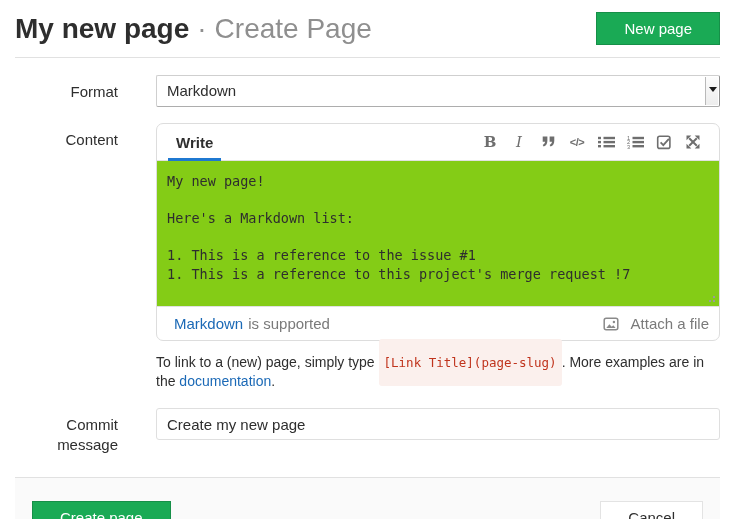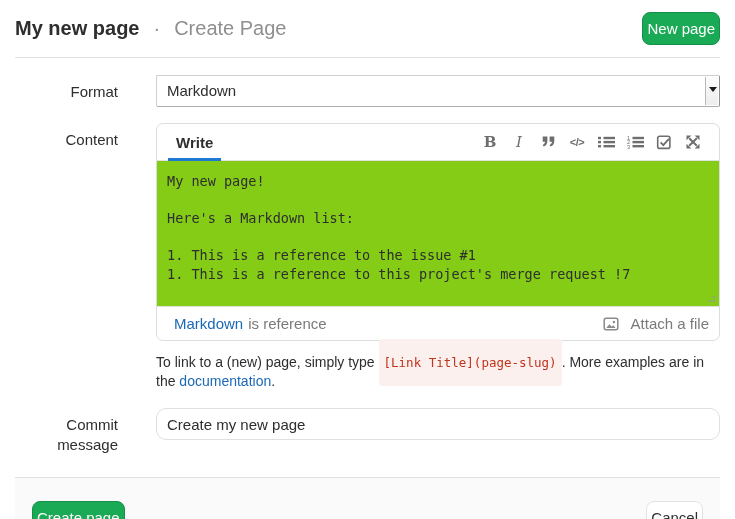--- a/index.html
+++ b/index.html
@@ -13,32 +13,32 @@
   .page { padding: 0 15px; }
 
   
   .page-header {
     height: 58px;
     display: flex;
     align-items: center;
     justify-content: space-between;
     border-bottom: 1px solid #e1e1e1;
   }
-  .title-wrap { font-size: 20px; display: flex; align-items: baseline; gap: 14px; }
+  .title-wrap { font-size: 28px; display: flex; align-items: baseline; gap: 8px; }
   .title-main { font-weight: bold; color: #2e2e2e; }
   .title-sub { color: #8f8f8f; font-weight: normal; }
 
   .btn {
     display: inline-flex;
     align-items: center;
     justify-content: center;
     height: 33px;
-    padding: 0 4px;
+    padding: 0 27px;
     font-size: 15px;
-    border-radius: 8px;
+    border-radius: 0;
     cursor: pointer;
     font-family: "Liberation Sans", sans-serif;
   }
   .btn-green { background: #1aaa55; border: 1px solid #168f48; color: #fff; }
   .btn-default { background: #fff; border: 1px solid #e3e3e3; color: #2e2e2e; }
 
   
   .form-row { display: flex; margin-top: 16px; justify-content: flex-end; }
   .form-row.first { margin-top: 17px; }
   .form-label {
@@ -171,21 +171,21 @@
     color: #c0341d;
     background: #fbf0ed;
     border-radius: 3px;
     padding: 16px 5px;
   }
 
   .text-input {
     width: 100%;
     height: 32px;
     border: 1px solid #dfdfdf;
-    border-radius: 10px;
+    border-radius: 3px;
     padding: 0 10px;
     font-size: 15px;
     color: #2e2e2e;
     font-family: "Liberation Sans", sans-serif;
     outline: none;
   }
   .row-commit { margin-top: 17px; }
 
   
   .footer-bar {
@@ -288,21 +288,21 @@
 
 Here's a Markdown list:
 
 1. This is a reference to the issue #1
 1. This is a reference to this project's merge request !7</textarea>
           <div class="grip"></div>
         </div>
         <div class="md-footer">
           <div class="md-footer-left">
             <a class="link">Markdown</a>
-            <span>is reference</span>
+            <span>is supported</span>
           </div>
           <div class="attach">
             <span>
               <svg width="16" height="16" viewBox="0 0 16 16">
                 <rect x="1.2" y="2.2" width="13.6" height="11.6" rx="2" fill="none" stroke="#8a8a8a" stroke-width="1.5"></rect>
                 <circle cx="10.9" cy="6" r="1.2" fill="#8a8a8a"></circle>
                 <path d="M3.3 12.1l3.1-3.9 2.3 2.6 1.6-1.5 2.3 2.8z" fill="#8a8a8a"></path>
               </svg>
             </span>
             <span>Attach a file</span>

